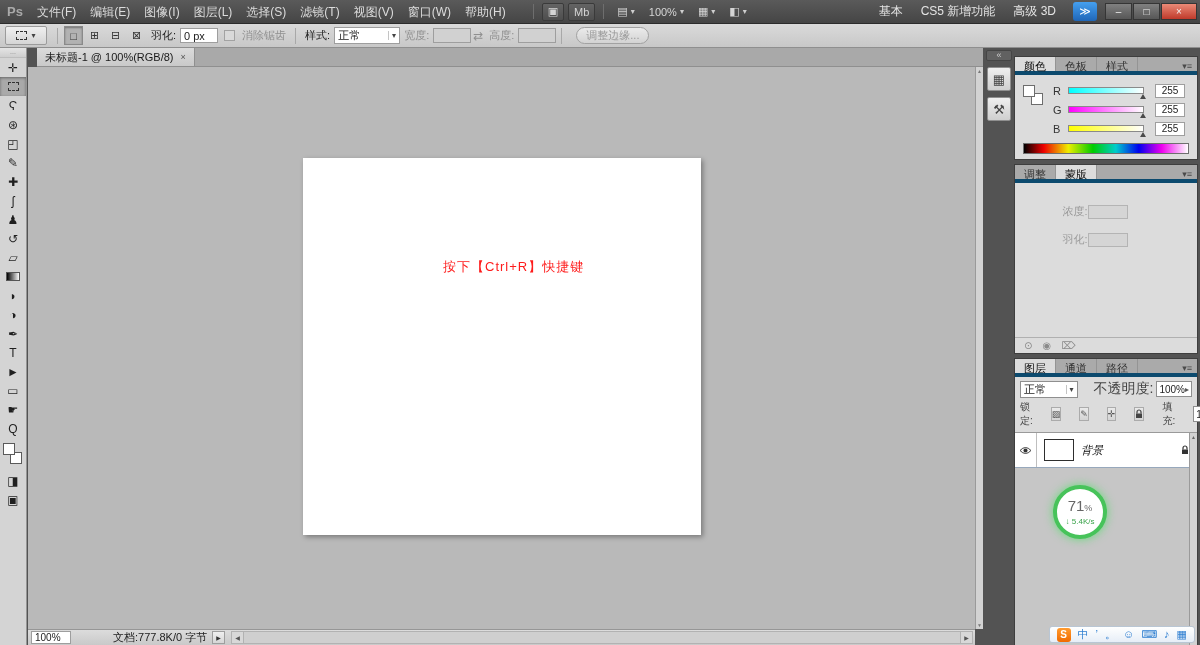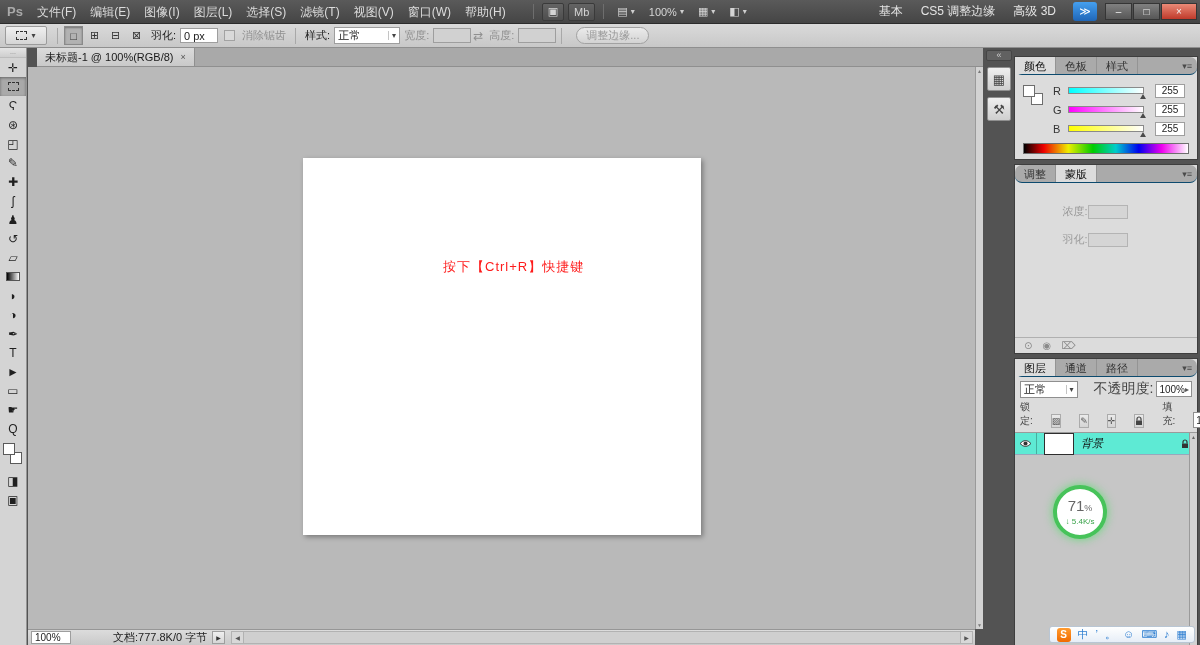--- a/index.html
+++ b/index.html
@@ -70,21 +70,21 @@
 .hs-arrow{width:13px;height:13px;font-size:6px;text-align:center;line-height:12px;color:#555;border:1px solid #b2b2b2;background:#d8d8d8;}
 .hs-track{flex:1;height:13px;background:#cfcfcf;border-top:1px solid #b2b2b2;border-bottom:1px solid #b2b2b2;}
 
 
 .rightside{position:absolute;left:983px;top:48px;width:217px;height:597px;background:#535353;}
 .collapse-strip{position:absolute;left:3px;top:2px;width:26px;}
 .cs-expand{width:26px;height:11px;background:#616161;border:1px solid #454545;color:#cccccc;font-size:9px;text-align:center;line-height:9px;border-radius:2px;}
 .cs-icon{width:24px;height:24px;margin:6px 1px 0 1px;background:linear-gradient(#efefef,#cfcfcf);border:1px solid #8f8f8f;border-radius:2px;display:flex;align-items:center;justify-content:center;color:#444;font-size:13px;}
 .panelcol{position:absolute;left:31px;top:8px;width:184px;}
 .panel{width:184px;margin-bottom:4px;border:1px solid #3e3e3e;background:#dcdcdc;position:relative;}
-.ptabs{display:flex;align-items:stretch;height:18px;background:#aaaaaa;border-bottom:1px solid #0c4a6e;border-radius:7px;}
+.ptabs{display:flex;align-items:stretch;height:18px;background:#aaaaaa;border-bottom:4px solid #0c4a6e;}
 .ptab{padding:0 9px;font-size:11px;line-height:18px;color:#333;border-right:1px solid #949494;white-space:nowrap;}
 .ptab.active{background:#dcdcdc;color:#111;}
 .pmenu{margin-left:auto;padding:0 5px;font-size:9px;color:#4a4a4a;line-height:18px;}
 
 
 .cp-body{position:relative;padding:6px 6px 5px 6px;height:84px;}
 .cp-swatches{position:absolute;left:8px;top:10px;width:26px;height:26px;}
 .cp-swatch{position:absolute;width:12px;height:12px;background:#fff;border:1px solid #6d6d6d;}
 .cp-swatch.fgc{left:0;top:0;z-index:2;box-shadow:0 0 0 1px #fff inset;}
 .cp-swatch.bgc{left:8px;top:8px;}
@@ -112,24 +112,24 @@
 .mp-btns{margin-left:auto;display:flex;flex-direction:column;gap:4px;margin-right:20px;}
 .mp-btn{width:88px;height:17px;border:1px solid #a8a8a8;border-radius:9px;background:linear-gradient(#ededed,#d3d3d3);font-size:10px;color:#9a9a9a;text-align:center;line-height:15px;white-space:nowrap;}
 .mp-footer{position:absolute;left:0;bottom:0;width:100%;height:16px;border-top:1px solid #b0b0b0;display:flex;align-items:center;gap:10px;padding:0 9px;font-size:10px;color:#8a8a8a;}
 
 
 .lp-ctrl1{display:flex;align-items:center;padding:3px 5px 2px 5px;gap:3px;}
 .lp-select{width:84px;height:17px;border:1px solid #8f8f8f;background:#fff;display:flex;justify-content:space-between;align-items:center;font-size:11px;padding:0 3px;color:#222;}
 .lp-ol{font-size:14px;color:#454545;margin-left:13px;white-space:nowrap;}
 .lp-val{width:41px;height:16px;border:1px solid #8f8f8f;background:#fff;font-size:10px;display:flex;align-items:center;justify-content:space-between;padding:0 2px;color:#222;}
 .lp-caret{font-size:8px;color:#555;}
-.lp-ctrl2{display:flex;align-items:flex-end;padding:0 5px 4px 5px;gap:18px;font-size:10px;color:#454545;}
+.lp-ctrl2{display:flex;align-items:center;padding:0 5px 4px 5px;gap:18px;font-size:10px;color:#454545;}
 .lock-ic{width:14px;height:14px;border:1px solid #ababab;background:linear-gradient(#eaeaea,#d4d4d4);display:flex;align-items:center;justify-content:center;font-size:9px;color:#555;}
 .lp-list{position:relative;height:216px;background:#c6c6c6;border-top:1px solid #9a9a9a;}
-.layer-row{display:flex;align-items:center;height:22px;background:#5eead4;border-bottom:1px solid #97a8bc;}
+.layer-row{display:flex;align-items:center;height:35px;background:#ffffff;border-bottom:1px solid #97a8bc;}
 .eye-cell{width:22px;height:100%;border-right:1px solid rgba(0,0,0,.25);display:flex;align-items:center;justify-content:center;}
 .layer-thumb{width:30px;height:22px;background:#fff;border:1px solid #2e2e2e;margin:0 7px;}
 .layer-name{font-size:11px;font-style:italic;color:#101010;flex:1;}
 .layer-lock{margin-right:8px;display:flex;align-items:center;}
 .lp-scroll{position:absolute;right:0;top:0;width:8px;height:100%;background:#d2d2d2;border-left:1px solid #9a9a9a;font-size:5px;color:#666;text-align:center;line-height:9px;}
 .badge{position:absolute;left:38px;top:126px;width:54px;height:54px;border-radius:50%;background:#fff;border:4px solid #47c35a;box-shadow:0 0 10px rgba(96,220,116,.95);display:flex;flex-direction:column;align-items:center;justify-content:center;z-index:5;}
 .badge-num{font-size:15px;color:#666;line-height:14px;}
 .badge-pct{font-size:9px;}
 .badge-speed{font-size:8px;color:#3aa34a;margin-top:2px;white-space:nowrap;}
 
@@ -178,21 +178,21 @@
         </div>
       <div class="appbar-btn">
           <span>◧</span>
           <span class="caret">▾</span>
         </div>
     </div>
 
     <div class="spacer"></div>
 
     <div class="workspace">基本</div>
-    <div class="workspace">CS5 调整边缘</div>
+    <div class="workspace">CS5 新增功能</div>
     <div class="workspace">高级 3D</div>
     <div class="chevron-btn">≫</div>
 
     <div class="winbtns">
       <div class="winbtn">–</div>
       <div class="winbtn">□</div>
       <div class="winbtn close">×</div>
     </div>
   </div>
 

